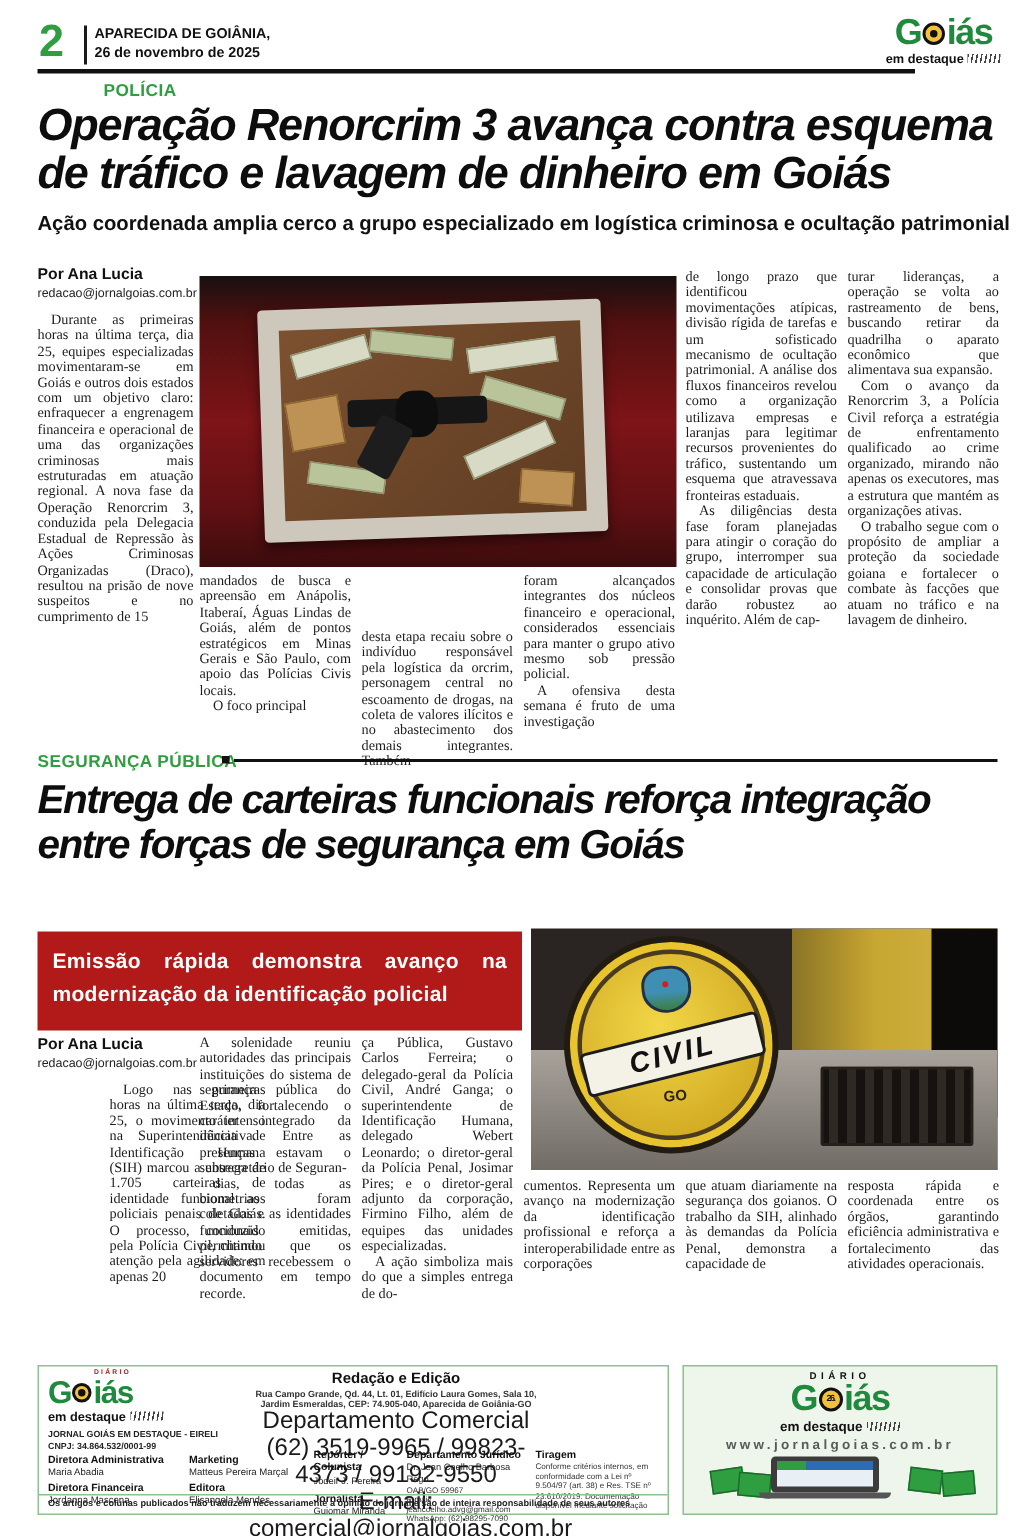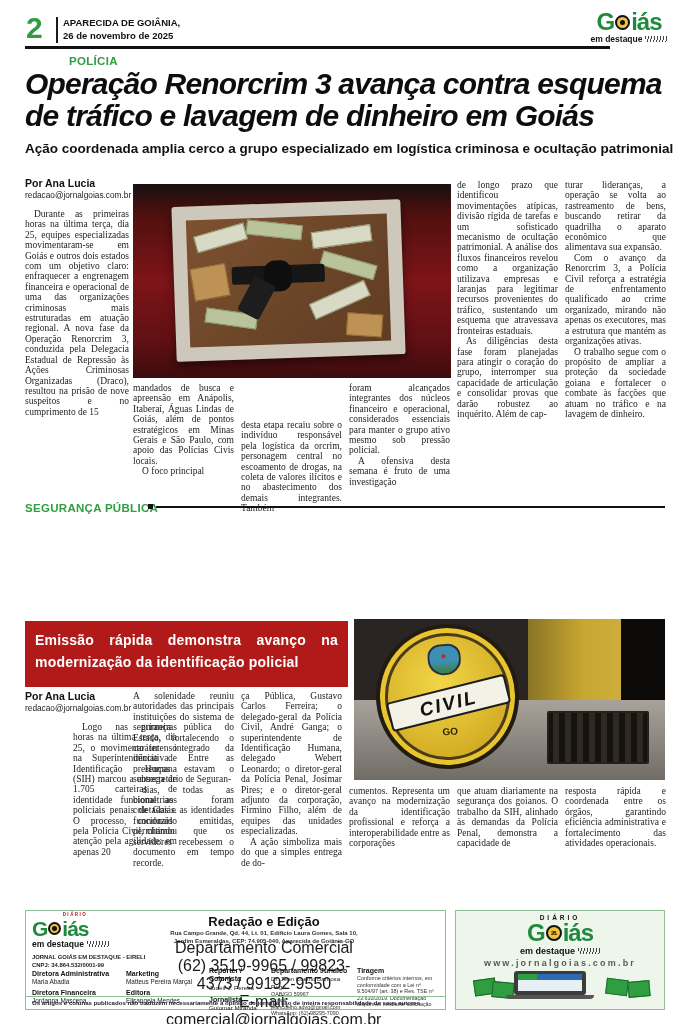--- a/index.html
+++ b/index.html
@@ -94,21 +94,21 @@
   .flogo { position:absolute; left:6px; top:2px; width:132px; }
   .flogo .diario { font:bold 4.5px/1 "Liberation Sans",sans-serif; letter-spacing:1.5px; color:#b11a18; text-align:center; width:86px; }
   .flogo .brandline { font-size:21px; justify-content:flex-start; }
   .flogo .badge-circle { width:13px; height:13px; }
   .flogo .tagline-row { justify-content:flex-start; }
   .fcompany { position:absolute; left:6px; top:43px; font-weight:bold; font-size:5.9px; line-height:1.3; color:#222; }
   .fstaff { position:absolute; left:6px; top:59px; display:grid; grid-template-columns:88px 100px; column-gap:6px; row-gap:3px; }
   .fstaff .role { font-weight:bold; font-size:7px; line-height:1.15; color:#111; }
   .fstaff .name { font-size:6.4px; line-height:1.2; color:#222; }
   .fcenter { position:absolute; left:140px; top:3px; width:196px; text-align:center; }
-  .fcenter .ft { font-weight:bold; font-size:13px; line-height:1.25; color:#111; }
+  .fcenter .ft { font-weight:bold; font-size:10px; line-height:1.25; color:#111; }
   .fcenter .fl { font-weight:bold; font-size:6px; line-height:1.3; color:#333; }
   .fcomercial { position:absolute; left:140px; top:28px; width:196px; text-align:center; }
   .fcol { position:absolute; top:56px; }
   .fcol .role { font-weight:bold; font-size:7px; line-height:1.2; color:#111; }
   .fcol .name { font-size:6.2px; line-height:1.25; color:#222; }
   .freporter { left:183px; width:58px; }
   .fjuridico { left:245px; width:82px; }
   .ftiragem  { left:331px; width:86px; }
   .fsmall { font-size:5.4px; line-height:1.2; color:#333; }
   .fdisclaimer { position:absolute; left:0; right:0; top:85px; border-top:1px solid #8fbf92; padding:2px 6px 0;
@@ -205,20 +205,21 @@
   <div class="acol a1c6 cont">
       <p class="para">turar lideranças, a operação se volta ao rastreamento de bens, buscando retirar da quadrilha o aparato econômico que alimentava sua expansão.</p>
       <p class="para">Com o avanço da Renorcrim 3, a Polícia Civil reforça a estratégia de enfrentamento qualificado ao crime organizado, mirando não apenas os executores, mas a estrutura que mantém as organizações ativas.</p>
       <p class="para">O trabalho segue com o propósito de ampliar a proteção da sociedade goiana e fortalecer o combate às facções que atuam no tráfico e na lavagem de dinheiro.</p>
     </div>
 
   <div class="kicker" style="left:25px; top:503px;">SEGURANÇA PÚBLICA</div>
   <div class="sec-square" style="left:148px; top:504px;"></div>
   <div class="sec-line" style="left:156px; top:506px; width:509px;"></div>
 
+  <h1 class="headline h2a">Entrega de carteiras funcionais reforça integração entre forças de segurança em Goiás</h1>
 
   <div class="banner">Emissão rápida demonstra avanço na modernização da identificação policial</div>
 
   <div class="photo2">
     <div class="p2-wall"></div>
     <div class="p2-person"></div>
     <div class="p2-table"></div>
     <div class="p2-cases"></div>
     <div class="p2-badge">
       <div class="p2-crest"></div>

